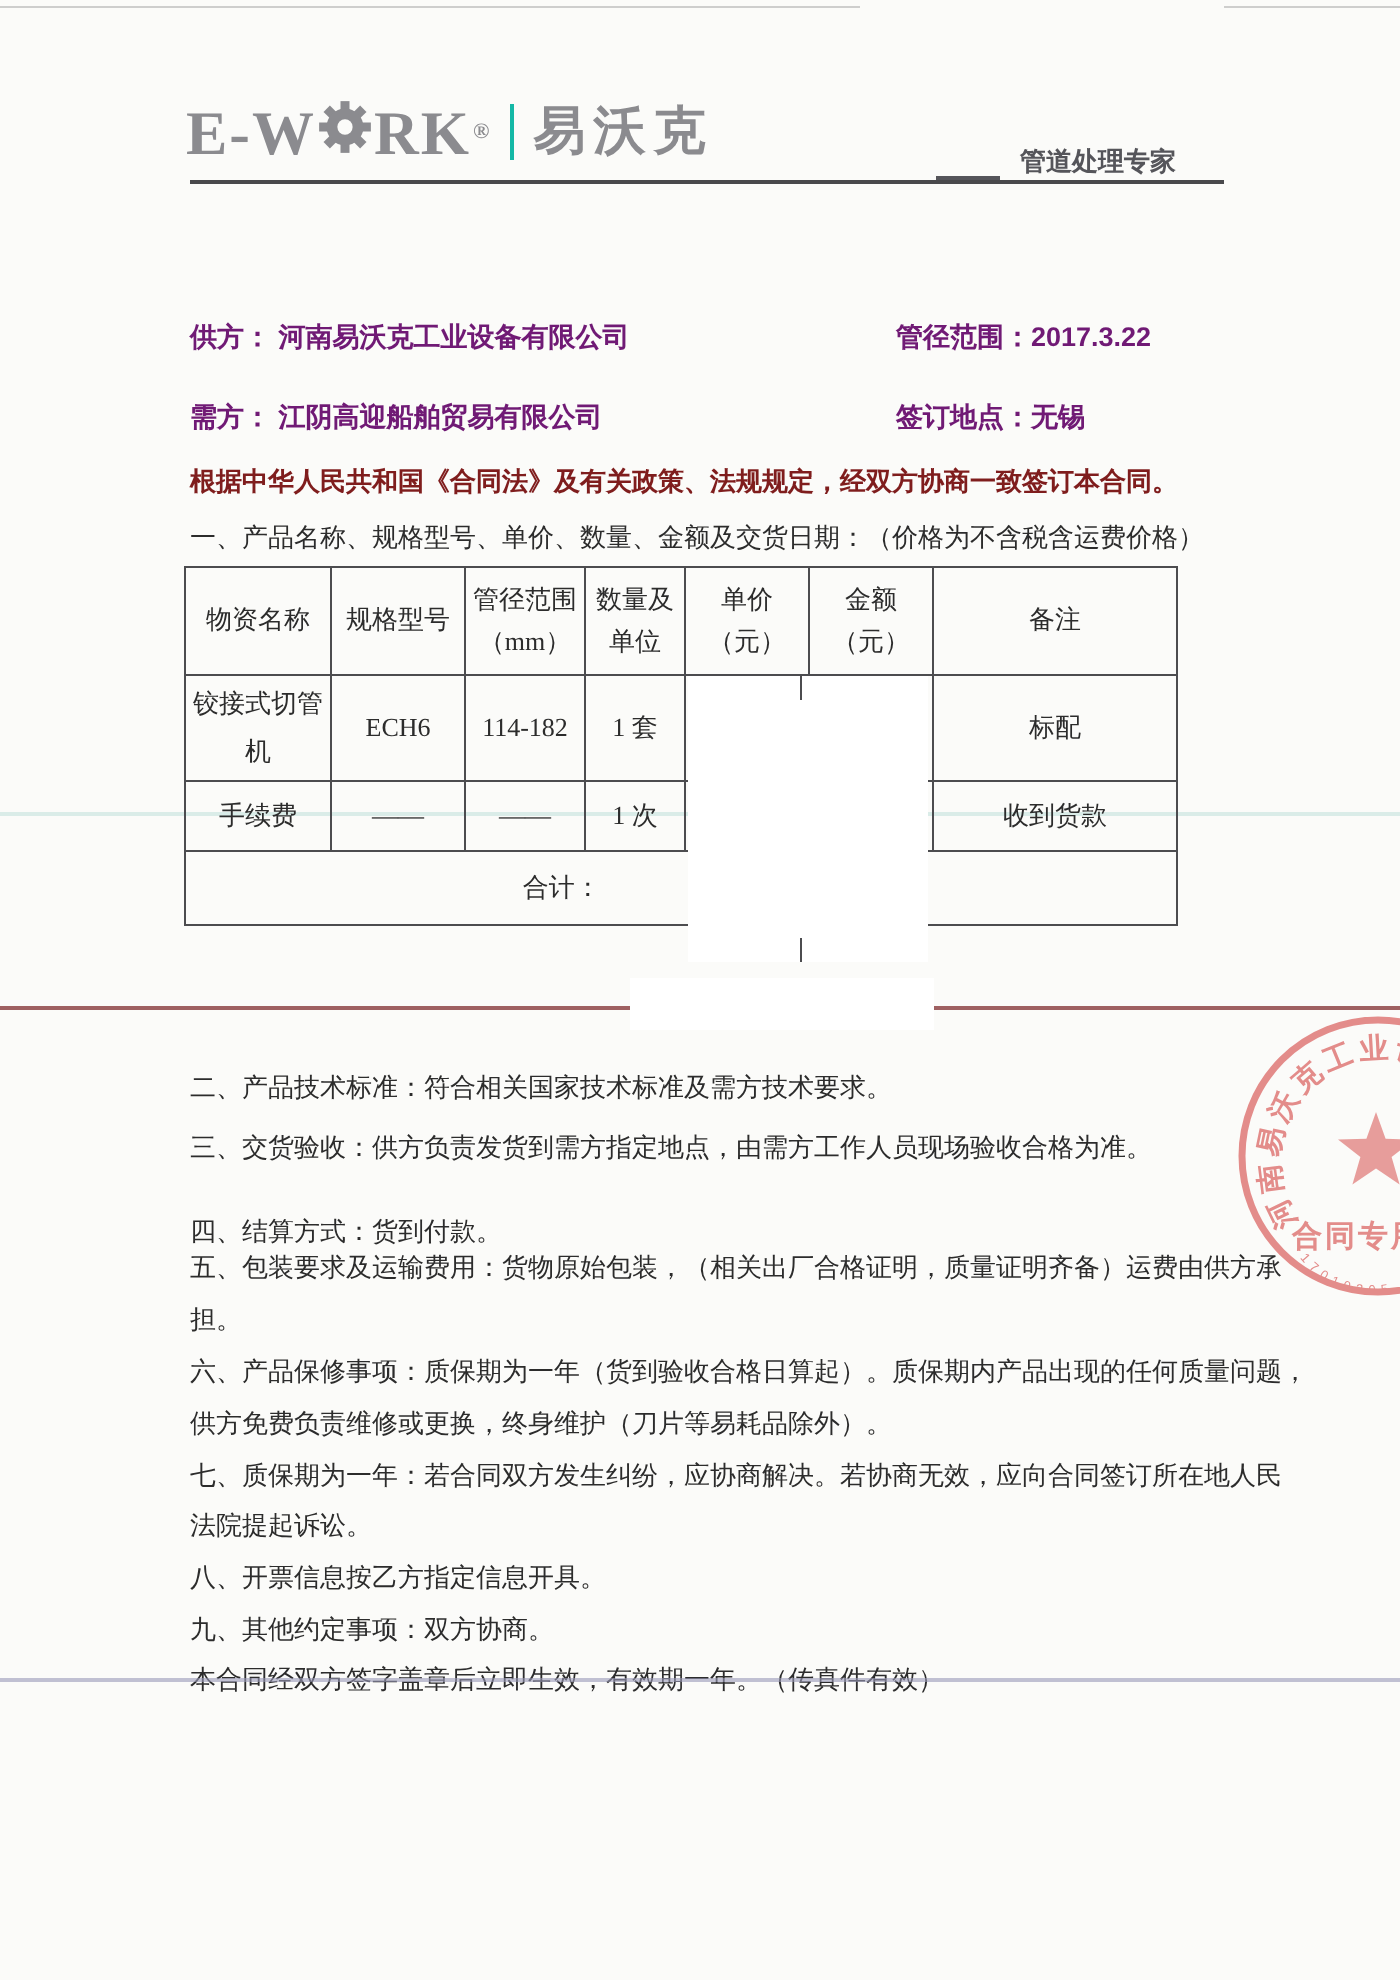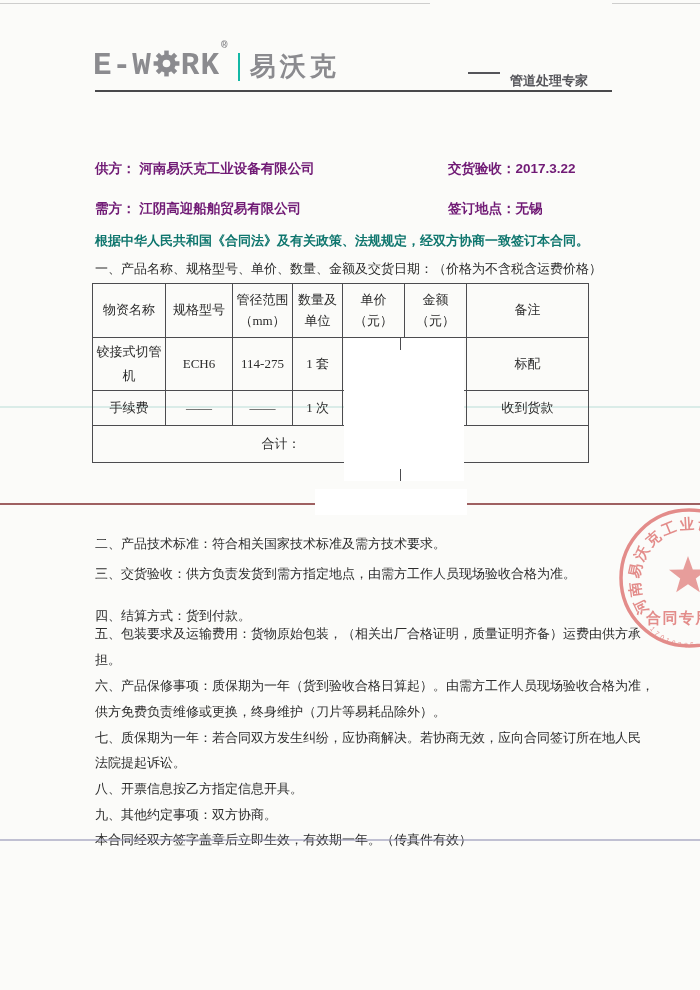--- a/index.html
+++ b/index.html
@@ -9,38 +9,38 @@
   .abs{position:absolute;}
   
   .scanline{position:absolute;pointer-events:none;}
   .line-top1{top:3px;left:0;width:430px;height:1px;background:#b5b5b5;opacity:.65;}
   .line-top2{top:3px;left:612px;width:88px;height:1px;background:#b5b5b5;opacity:.65;}
   .line-cyan{top:406px;left:0;width:700px;height:2px;background:#cfe7e2;opacity:.75;}
   .line-red{top:503px;left:0;width:700px;height:2px;background:#8d4446;opacity:.85;}
   .line-blue{top:839px;left:0;width:700px;height:2px;background:#9a9ab8;opacity:.6;}
   
   .logo-row{top:50px;left:93px;display:flex;align-items:center;color:#8b8b8f;}
-  .brand-en{font-family:Liberation Mono, monospace;font-weight:bold;font-size:31px;
-            letter-spacing:1px;display:flex;align-items:flex-start;line-height:1;}
+  .brand-en{font-family:Liberation Serif, serif;font-weight:bold;font-size:31px;
+            letter-spacing:1px;display:flex;align-items:flex-end;line-height:1;}
   .gear{margin:0 1px;display:inline-block;}
   .regmark{font-size:11px;vertical-align:top;position:relative;top:-10px;margin-left:1px;font-weight:bold;}
   .brand-cn{font-size:26px;font-weight:bold;letter-spacing:4px;margin-left:9px;
             border-left:2px solid #14b8a6;padding-left:10px;line-height:1.05;}
-  .tagline{top:72px;left:468px;display:flex;align-items:flex-start;color:#55555a;font-weight:bold;font-size:13px;}
+  .tagline{top:72px;left:468px;display:flex;align-items:flex-end;color:#55555a;font-weight:bold;font-size:13px;}
   .tagline-dash{display:inline-block;width:32px;height:0;border-top:2px solid #55555a;margin-right:10px;}
   .header-rule{top:90px;left:95px;width:517px;height:2px;background:#49494c;}
   
   .doc-title{top:115px;left:95px;width:517px;text-align:center;font-size:20px;font-weight:bold;
              letter-spacing:2px;color:#2c2c2c;}
   .party-line{left:95px;width:560px;font-size:13.5px;font-weight:bold;color:#701a75;}
   .p-row1{top:160px;} .p-row2{top:200px;}
   .party-right{position:absolute;left:353px;top:0;}
   
   .intro{top:232px;left:95px;width:530px;font-family:"Liberation Serif",serif;
-         font-size:13px;font-weight:600;color:#0f766e;white-space:nowrap;}
+         font-size:13px;font-weight:600;color:#7f1d1d;white-space:nowrap;}
   .sec1{top:260px;left:95px;width:540px;font-family:"Liberation Serif",serif;
         font-size:13px;font-weight:400;color:#2c2c2c;white-space:nowrap;}
   
   table.goods{position:absolute;top:283px;left:92px;border-collapse:collapse;table-layout:fixed;
        font-family:"Liberation Serif",serif;font-size:13px;color:#2c2c2c;}
   table.goods td,table.goods th{border:1px solid #4c4c4f;text-align:center;vertical-align:middle;
        font-weight:normal;padding:2px 3px;line-height:1.85;overflow:hidden;}
   .hline{display:block;line-height:1.55;}
   tr.h-row{height:54px;} tr.r1{height:53px;} tr.r2{height:58px;} tr.r3{height:35px;}
   tr.r-total{height:37px;}
@@ -97,21 +97,21 @@
     <span class="tagline-dash"></span>
     <span>管道处理专家</span>
   </div>
   <div class="abs header-rule"></div>
 
 
   <div class="abs party-line p-row1">
     <span>供方：</span>
     <span>河南易沃克工业设备有限公司</span>
     <span class="party-right">
-      <span>交货验收：</span><span>2017.3.22</span>
+      <span>管径范围：</span><span>2017.3.22</span>
     </span>
   </div>
   <div class="abs party-line p-row2">
     <span>需方：</span>
     <span>江阴高迎船舶贸易有限公司</span>
     <span class="party-right">
       <span>签订地点：</span><span>无锡</span>
     </span>
   </div>
 
@@ -152,21 +152,21 @@
             <span class="hline">金额</span>
             <span class="hline">（元）</span>
           </th>
       <th>
             <span class="hline">备注</span>
           </th>
     </tr>
     <tr class="r1">
       <td>铰接式切管机</td>
       <td>ECH6</td>
-      <td>114-275</td>
+      <td>114-182</td>
       <td>1 套</td>
       <td></td>
       <td></td>
       <td>标配</td>
     </tr>
     <tr class="r3">
       <td>手续费</td>
       <td>——</td>
       <td>——</td>
       <td>1 次</td>
@@ -188,21 +188,21 @@
   <div class="tick tick-bot"></div>
 
   <div class="scanline line-red"></div>
   <div class="patch patch-total"></div>
 
   <div class="term-line" style="top:534px">二、产品技术标准：符合相关国家技术标准及需方技术要求。</div>
   <div class="term-line" style="top:564px">三、交货验收：供方负责发货到需方指定地点，由需方工作人员现场验收合格为准。</div>
   <div class="term-line" style="top:606px">四、结算方式：货到付款。</div>
   <div class="term-line" style="top:624px">五、包装要求及运输费用：货物原始包装，（相关出厂合格证明，质量证明齐备）运费由供方承</div>
   <div class="term-line" style="top:650px">担。</div>
-  <div class="term-line" style="top:676px">六、产品保修事项：质保期为一年（货到验收合格日算起）。由需方工作人员现场验收合格为准，</div>
+  <div class="term-line" style="top:676px">六、产品保修事项：质保期为一年（货到验收合格日算起）。质保期内产品出现的任何质量问题，</div>
   <div class="term-line" style="top:702px">供方免费负责维修或更换，终身维护（刀片等易耗品除外）。</div>
   <div class="term-line" style="top:728px">七、质保期为一年：若合同双方发生纠纷，应协商解决。若协商无效，应向合同签订所在地人民</div>
   <div class="term-line" style="top:753px">法院提起诉讼。</div>
   <div class="term-line" style="top:779px">八、开票信息按乙方指定信息开具。</div>
   <div class="term-line" style="top:805px">九、其他约定事项：双方协商。</div>
   <div class="term-line" style="top:830px">本合同经双方签字盖章后立即生效，有效期一年。（传真件有效）</div>
 
   <div class="scanline line-blue"></div>
 
   <svg class="stamp" viewBox="596 492 104 190" width="104" height="190">

